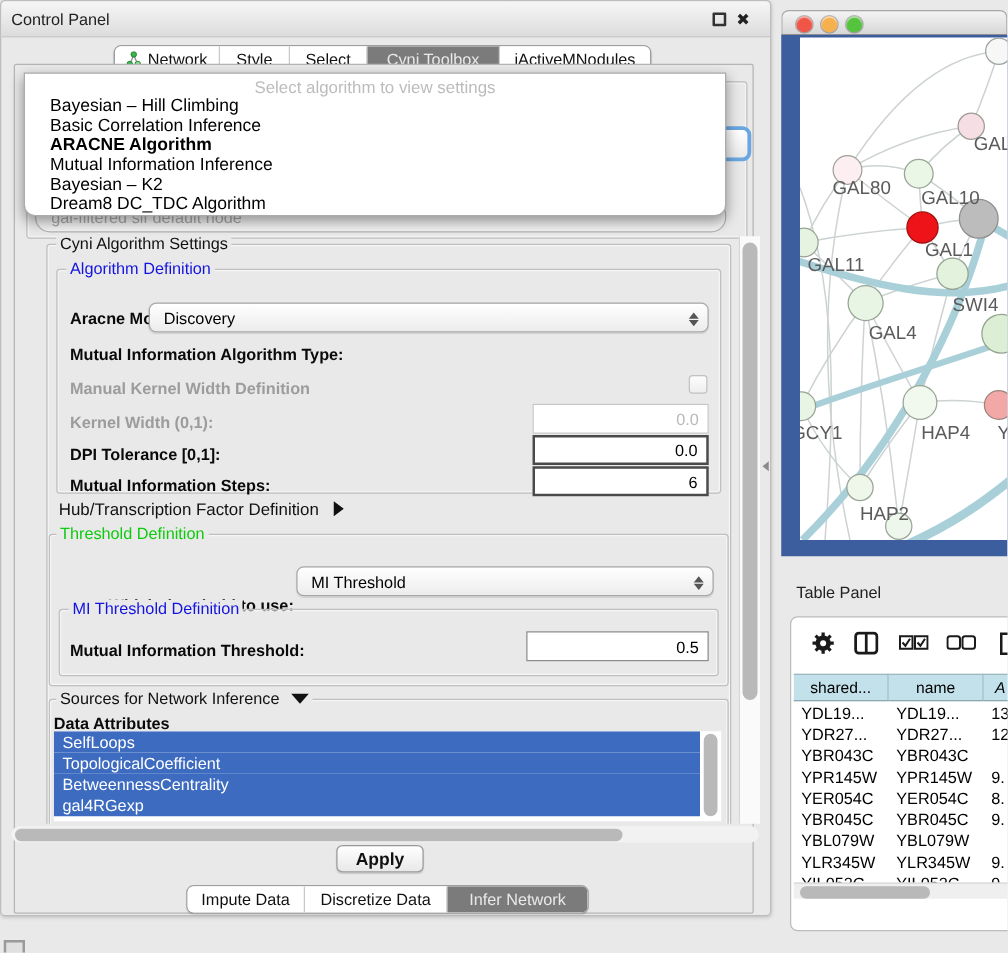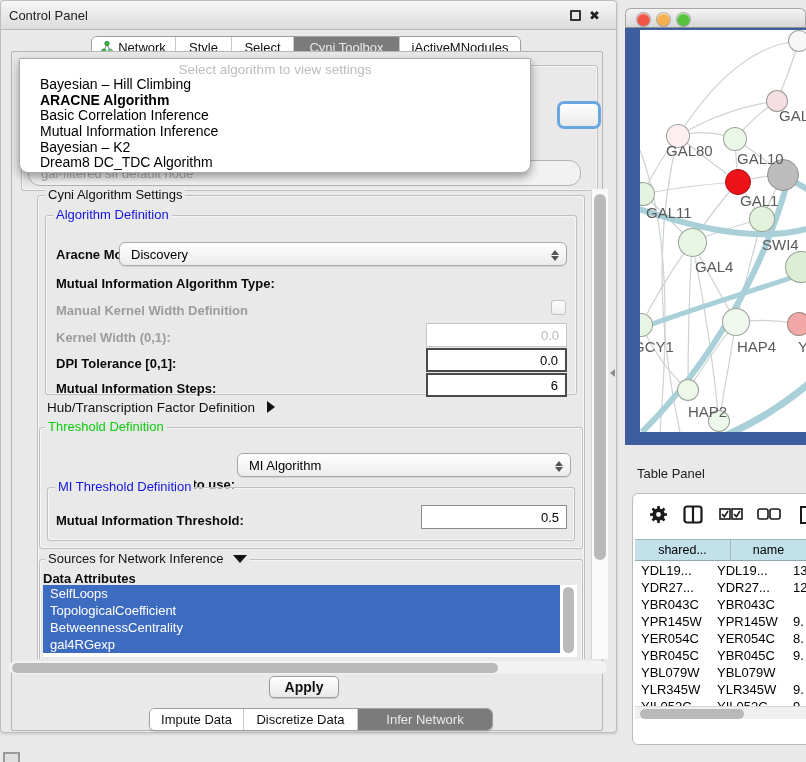--- a/index.html
+++ b/index.html
@@ -67,21 +67,21 @@
 
   .scroll-v { background:#fafafa; border-left:1px solid #d6d6d6; }
   .thumb { background:#b9b9b9; border-radius:6px; }
 
   .btn { position:absolute; border:1px solid #9a9a9a; border-radius:5px;
          background:linear-gradient(#ffffff,#e8e8e8); font-size:14px; color:#111;
          display:flex; align-items:center; justify-content:center;
          box-shadow:0 1px 1px rgba(0,0,0,.15);font-weight:bold; }
 
   
-  .popup { left:18px; top:57px; width:512px; height:115px; background:#fff;
+  .popup { left:18px; top:57px; width:562px; height:115px; background:#fff;
            border:1px solid #ababab; border-radius:0 0 9px 9px;
            box-shadow:0 4px 10px rgba(0,0,0,.38); z-index:40; overflow:hidden; }
   .popup .prompt { text-align:center; color:#bcbcbc; font-size:13.5px; padding-top:3px; height:18px; }
   .popup .item { font-size:14px; color:#000; height:15.7px; line-height:15.7px; padding-left:20px; white-space:nowrap; }
   .popup .item.bold { font-weight:bold; }
 
   
   .netwin { left:625px; top:8px; width:181px; height:437px; }
   .net-titlebar { left:0; top:0; width:100%; height:20px;
                   background:linear-gradient(#f4f4f4,#d7d7d7);
@@ -151,22 +151,22 @@
 
   <div class="abs groupbox" style="left:20px; top:64px; width:577px; height:126px;"></div>
   <div class="abs" style="left:556px; top:100px; width:44px; height:28px; border:3px solid #6aa7e0; border-radius:7px; background:linear-gradient(#fff,#e9e9e9);"></div>
   <div class="abs" style="left:27px; top:159px; width:553px; height:26px; border:1px solid #b3b3b3; border-radius:12px; background:#f2f2f2; overflow:hidden;">
     <span style="position:absolute; left:12px; top:5px; color:#a9a9a9; font-size:13px;">gal-filtered sif default node</span>
   </div>
 
   <div class="abs popup">
     <div class="prompt">Select algorithm to view settings</div>
     <div class="item">Bayesian – Hill Climbing</div>
+    <div class="item">Basic Correlation Inference</div>
     <div class="item bold">ARACNE Algorithm</div>
-    <div class="item">Basic Correlation Inference</div>
     <div class="item">Mutual Information Inference</div>
     <div class="item">Bayesian – K2</div>
     <div class="item">Dream8 DC_TDC Algorithm</div>
   </div>
 
   <div class="abs" style="left:14px; top:186px; width:576px; height:472px; overflow:hidden;">
 
     <div class="abs groupbox" style="left:22px; top:8px; width:548px; height:470px;"></div>
     <div class="legend" style="left:30px; top:1px;">Cyni Algorithm Settings</div>
 
@@ -199,21 +199,21 @@
     <div class="abs" style="left:32px; top:213px; font-size:13.5px; color:#111;">
       <span>Hub/Transcription Factor Definition</span>
       <span style="display:inline-block; margin-left:8px; width:0; height:0; border-top:6px solid transparent; border-bottom:6px solid transparent; border-left:8px solid #111; vertical-align:-1px;"></span>
     </div>
 
     <div class="abs groupbox" style="left:24px; top:240px; width:544px; height:122px;"></div>
     <div class="legend green" style="left:30px; top:233px;">Threshold Definition</div>
 
     <div class="abs blabel" style="left:72px; top:271px;margin-top:19px;">Which threshold to use:</div>
     <div class="combo" style="left:222px; top:266px; width:334px;">
-      <span>MI Algorithm</span>
+      <span>MI Threshold</span>
       <span class="arrows">
           <i class="up"></i>
           <i class="dn"></i>
         </span>
     </div>
 
     <div class="abs groupbox" style="left:32px; top:300px; width:528px; height:54px;"></div>
     <div class="legend blue" style="left:40px; top:293px;">MI Threshold Definition</div>
 
     <div class="abs blabel" style="left:41px; top:326px;">Mutual Information Threshold:</div>
@@ -248,21 +248,21 @@
     <span>Apply</span>
   </div>
 
   <div class="abs seg" style="left:148px; top:707px;">
     <div class="tab" style="width:94px;">
       <span>Impute Data</span>
     </div>
     <div class="tab" style="width:114px;">
       <span>Discretize Data</span>
     </div>
-    <div class="tab sel" style="width:134px;justify-content:center;">
+    <div class="tab sel" style="width:112px;justify-content:center;">
       <span>Infer Network</span>
     </div>
   </div>
 </div>
 
 <div class="abs" style="left:3px; top:752px; width:17px; height:14px; border:2px solid #9a9a9a; background:#e0e0e0;"></div>
 
 <div class="abs" style="left:610px; top:369px; width:0; height:0; border-top:4px solid transparent; border-bottom:4px solid transparent; border-right:5px solid #8a8a8a;"></div>
 
 <div class="abs netwin">
@@ -383,21 +383,21 @@
       <rect x="13" y="1" width="10" height="10" rx="2" fill="none" stroke="#1a1a1a" stroke-width="1.6"></rect>
     </svg>
   </div>
   <div class="ticon" style="left:166px;">
     <svg width="20" height="20" viewBox="0 0 20 20">
       <path d="M2,2 h10 l5,5 v11 h-15 z" fill="#fff" stroke="#1a1a1a" stroke-width="2"></path>
     </svg>
   </div>
 
   <div class="thead">
-    <div class="thcell" style="width:96px;">shared...</div>
+    <div class="thcell" style="width:76px;">shared...</div>
     <div class="thcell" style="width:76px;">name</div>
     <div class="thcell" style="width:30px; font-style:italic; justify-content:flex-start; padding-left:9px;">A</div>
   </div>
 
   <div class="trow" style="left:2px; top:68px;">
     <div class="tcell" style="width:76px;">YDL19...</div>
     <div class="tcell" style="width:76px;">YDL19...</div>
     <div class="tcell" style="width:28px;">13</div>
   </div>
   <div class="trow" style="left:2px; top:85px;">

